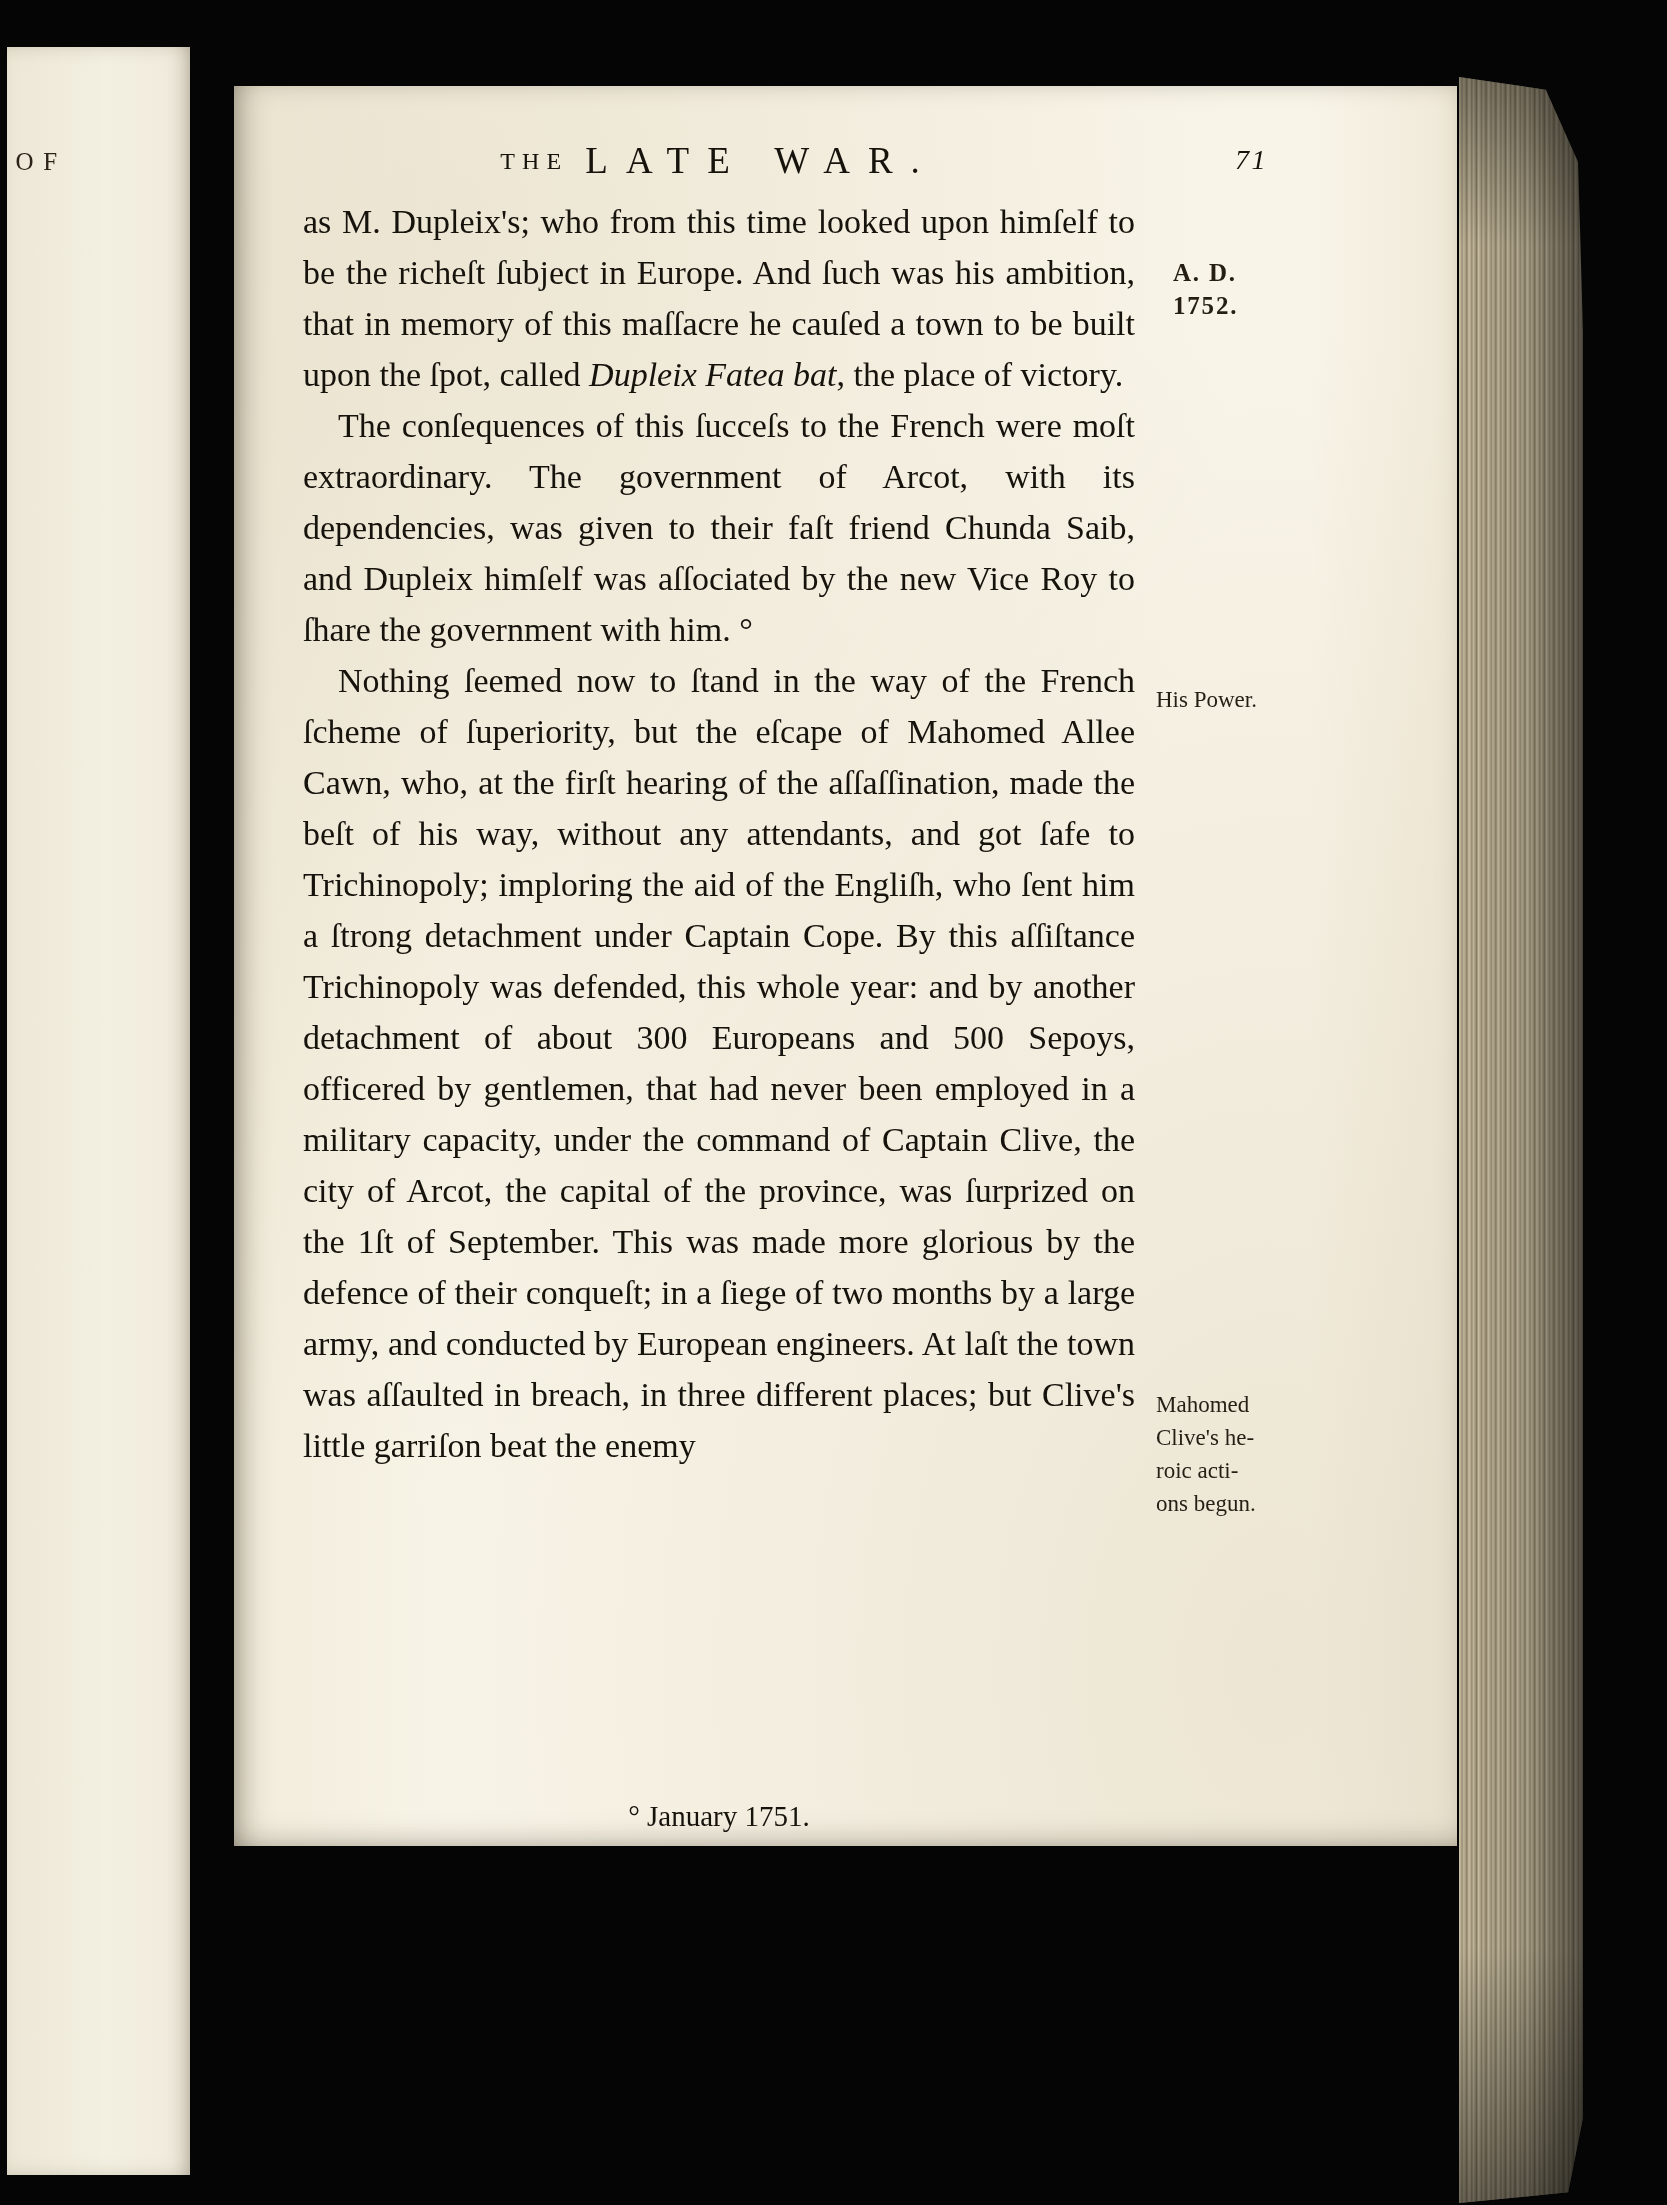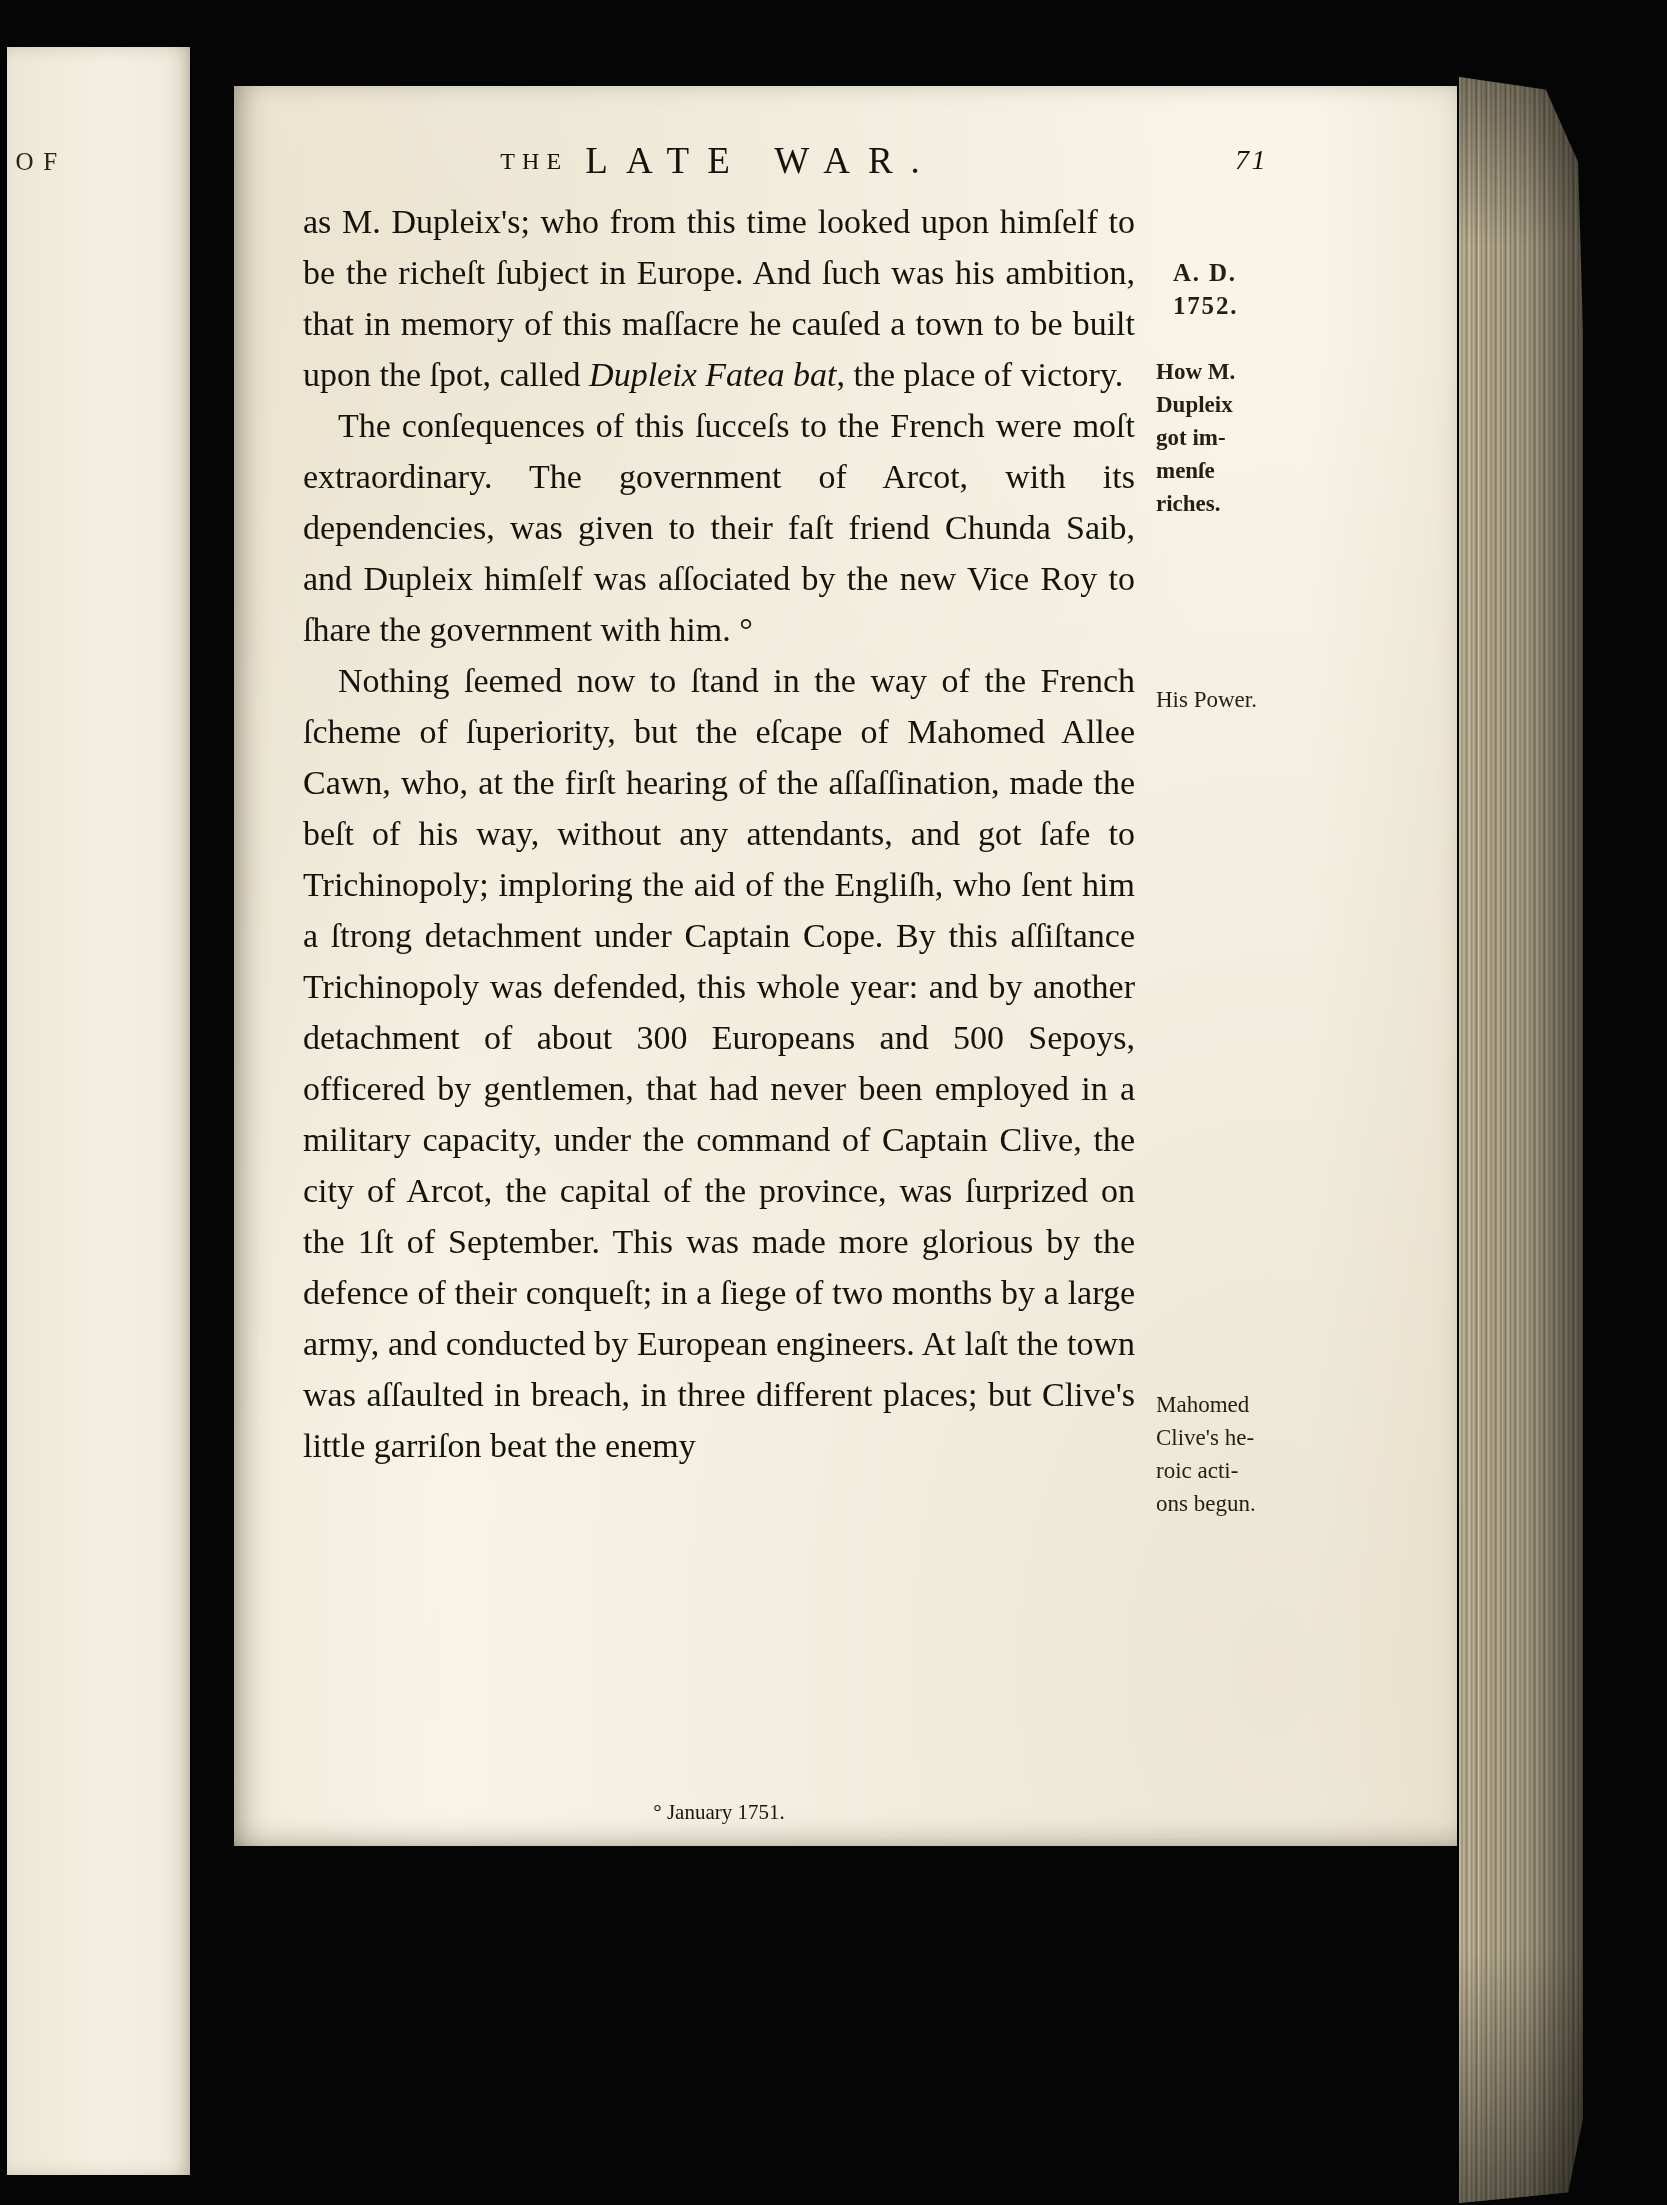--- a/index.html
+++ b/index.html
@@ -125,21 +125,21 @@
   .note-2 { top: 597px; }
   .note-3 { top: 1302px; }
 
   
   .footnote {
     position: absolute;
     top: 1714px;
     left: 69px;
     width: 832px;
     text-align: center;
-    font-size: 21px;
+    font-size: 29px;
   }
   .sig-row {
     position: absolute;
     top: 1754px;
     left: 69px;
     width: 832px;
     height: 54px;
     font-size: 34px;
   }
   .sig-f4 {
@@ -200,25 +200,20 @@
   <div class="text-column">
     <p><span>as M. Dupleix's; who from this time looked upon himſelf to be the richeſt ſubject in Europe.  And ſuch was his ambition, that in memory of this maſſacre he cauſed a town to be built upon the ſpot, called </span><span class="italic">Dupleix Fatea bat</span><span>, the place of victory.</span></p>
     <p class="indent">The conſequences of this ſucceſs to the French were moſt extraordinary.  The government of Arcot, with its dependencies, was given to their faſt friend Chunda Saib, and Dupleix himſelf was aſſociated by the new Vice Roy to ſhare the government with him. °</p>
     <p class="indent">Nothing ſeemed now to ſtand in the way of the French ſcheme of ſuperiority, but the eſcape of Mahomed Allee Cawn, who, at the firſt hearing of the aſſaſſination, made the beſt of his way, without any attendants, and got ſafe to Trichinopoly; imploring the aid of the Engliſh, who ſent him a ſtrong detachment under Captain Cope.  By this aſſiſtance Trichinopoly was defended, this whole year: and by another detachment of about 300 Europeans and 500 Sepoys, officered by gentlemen, that had never been employed in a military capacity, under the command of Captain Clive, the city of Arcot, the capital of the province, was ſurprized on the 1ſt of September.  This was made more glorious by the defence of their conqueſt; in a ſiege of two months by a large army, and conducted by European engineers.  At laſt the town was aſſaulted in breach, in three different places; but Clive's little garriſon beat the enemy</p>
   </div>
 
   <div class="margin-notes">
     <div class="margin-note note-1">
       <div class="note-date">A. D.
 1752.</div>
-      <div>How M.
-Dupleix
-got im-
-menſe
-riches.</div>
     </div>
     <div class="margin-note note-2">His Power.</div>
     <div class="margin-note note-3">Mahomed
 Clive's he-
 roic acti-
 ons begun.</div>
   </div>
 
   <div class="footnote">° January 1751.</div>
 

